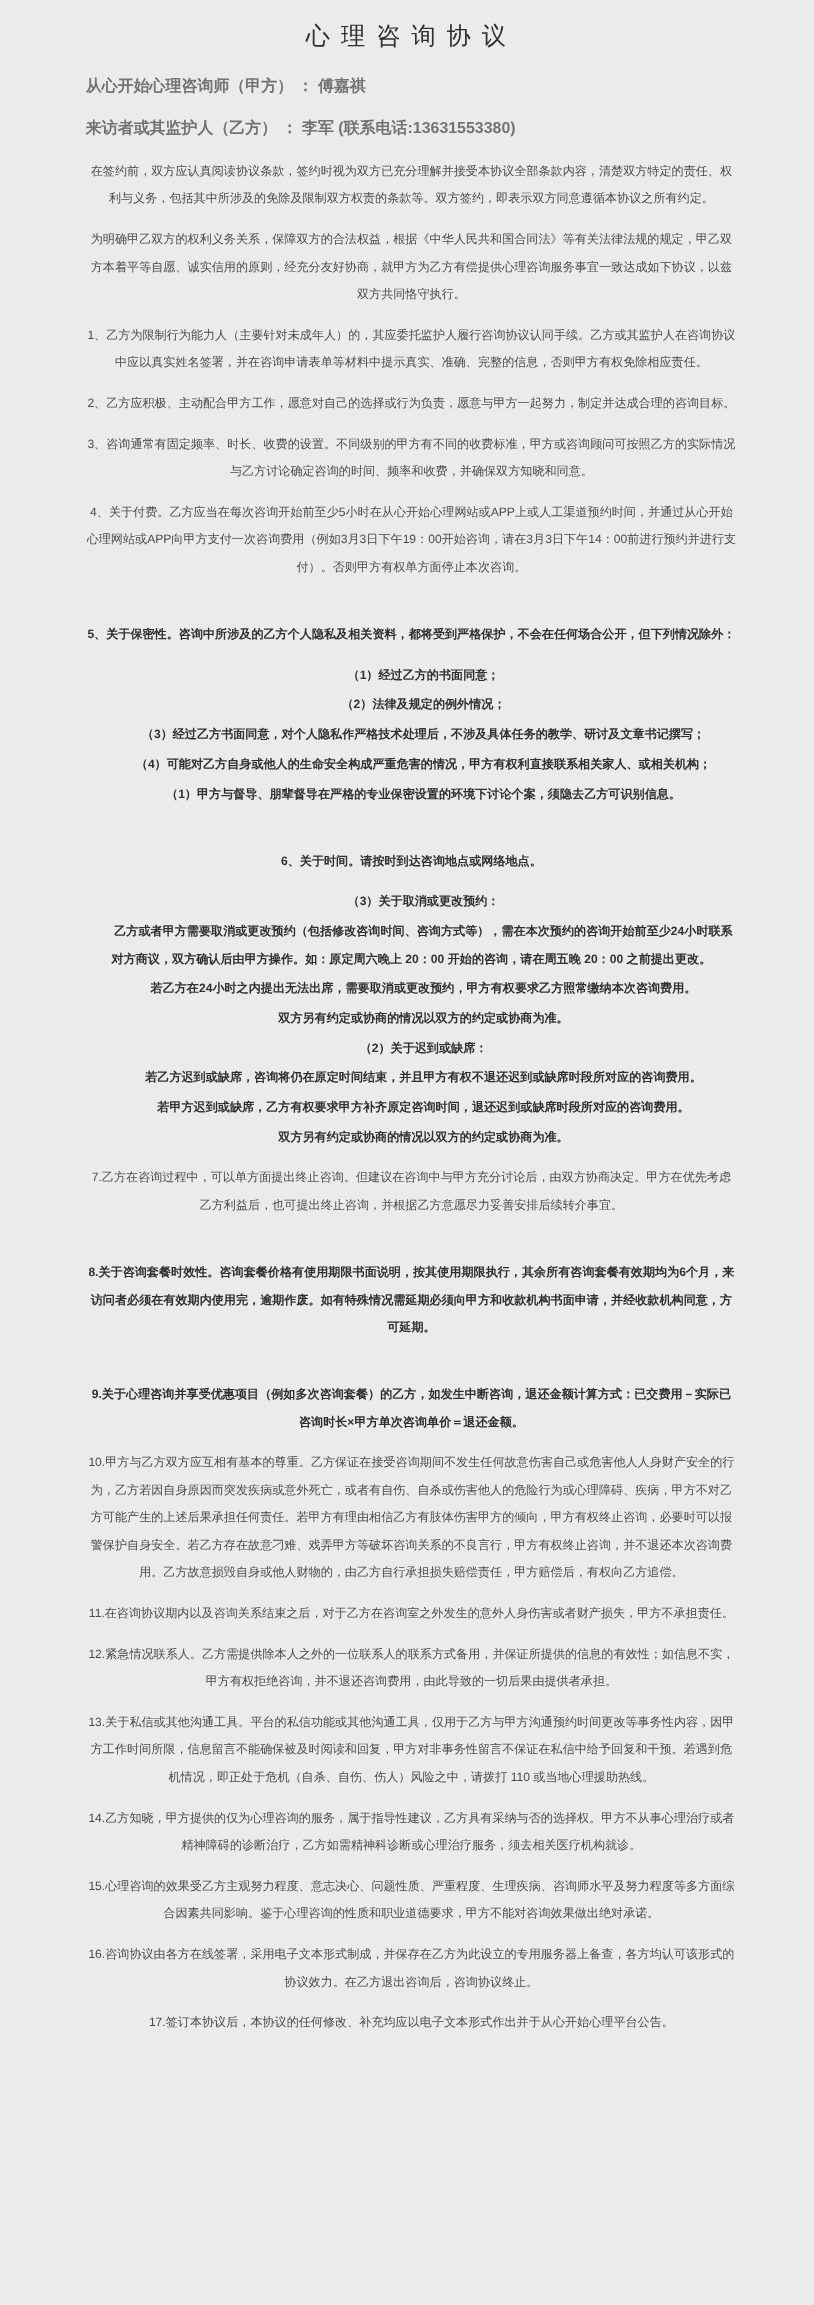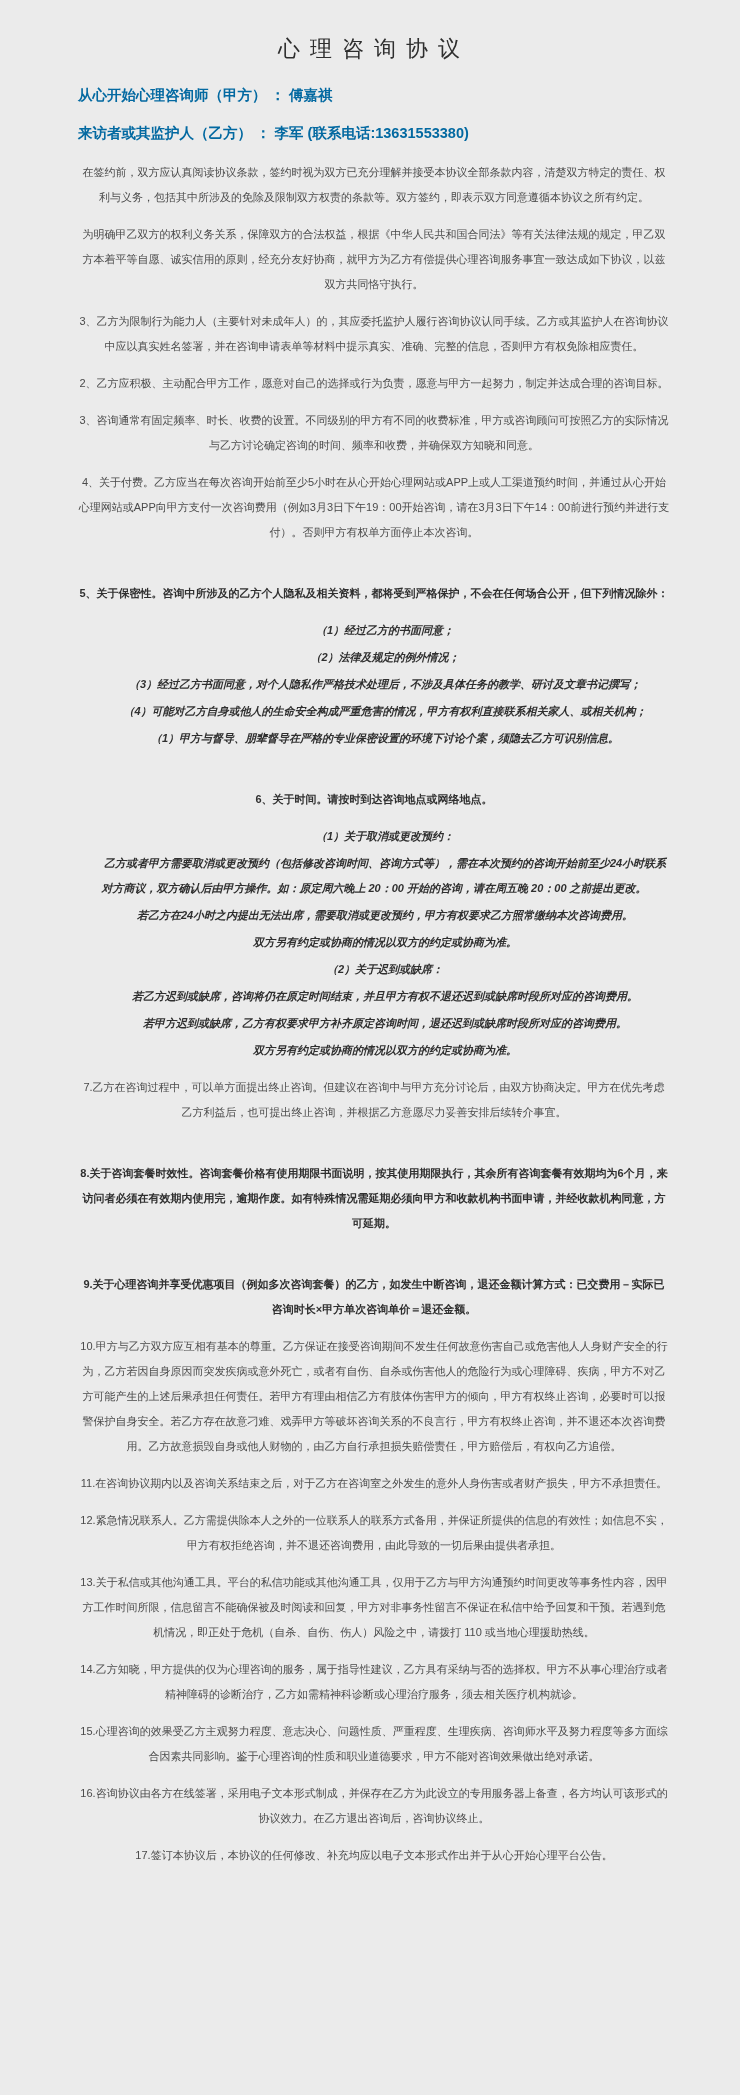--- a/index.html
+++ b/index.html
@@ -5,72 +5,72 @@
   html,body { margin:0; padding:0; background:#e9e9e9; }
   .page {
     position:relative;
     width:740px; height:2095px;
     margin:0;
     background:#ebebeb;
     overflow:hidden;
     font-family:"Liberation Sans", sans-serif;
     color:#4a4a4a;
   }
-  .content { padding:28px 70px 0 78px; }
+  .content { padding:12px 70px 0 78px; }
   .doc-title {
     margin:6px 0 20px 0;
     text-align:center;
     font-size:22px;
     font-weight:500;
     letter-spacing:10px;
     color:#2e2e2e;
   }
   .party-line {
     font-size:14.5px;
     font-weight:bold;
-    color:#0369a1;
+    color:#737373;
     margin:16px 0;
     line-height:22px;
   }
   .para {
     font-size:11px;
     line-height:25px;
     margin:12px 0;
     color:#4a4a4a;
     text-align:center;
   }
   .para.bold { font-weight:bold; color:#2f2f2f;margin-top:36px; }
-  .para.indent { text-indent:2em; margin:2px 0;font-style:italic; }
+  .para.indent { text-indent:2em; margin:2px 0; }
 </style>
 </head>
 <body>
 
 <div class="page">
   <div class="content">
 
     <h1 class="doc-title">心理咨询协议</h1>
 
     <div class="party-line">从心开始心理咨询师（甲方） ： 傅嘉祺</div>
     <div class="party-line">来访者或其监护人（乙方） ： 李军 (联系电话:13631553380)</div>
 
     <div id="paragraphs">
         <p class="para">在签约前，双方应认真阅读协议条款，签约时视为双方已充分理解并接受本协议全部条款内容，清楚双方特定的责任、权利与义务，包括其中所涉及的免除及限制双方权责的条款等。双方签约，即表示双方同意遵循本协议之所有约定。</p>
         <p class="para">为明确甲乙双方的权利义务关系，保障双方的合法权益，根据《中华人民共和国合同法》等有关法律法规的规定，甲乙双方本着平等自愿、诚实信用的原则，经充分友好协商，就甲方为乙方有偿提供心理咨询服务事宜一致达成如下协议，以兹双方共同恪守执行。</p>
-        <p class="para">3、乙方为限制行为能力人（主要针对未成年人）的，其应委托监护人履行咨询协议认同手续。乙方或其监护人在咨询协议中应以真实姓名签署，并在咨询申请表单等材料中提示真实、准确、完整的信息，否则甲方有权免除相应责任。</p>
+        <p class="para">1、乙方为限制行为能力人（主要针对未成年人）的，其应委托监护人履行咨询协议认同手续。乙方或其监护人在咨询协议中应以真实姓名签署，并在咨询申请表单等材料中提示真实、准确、完整的信息，否则甲方有权免除相应责任。</p>
         <p class="para">2、乙方应积极、主动配合甲方工作，愿意对自己的选择或行为负责，愿意与甲方一起努力，制定并达成合理的咨询目标。</p>
         <p class="para">3、咨询通常有固定频率、时长、收费的设置。不同级别的甲方有不同的收费标准，甲方或咨询顾问可按照乙方的实际情况与乙方讨论确定咨询的时间、频率和收费，并确保双方知晓和同意。</p>
         <p class="para">4、关于付费。乙方应当在每次咨询开始前至少5小时在从心开始心理网站或APP上或人工渠道预约时间，并通过从心开始心理网站或APP向甲方支付一次咨询费用（例如3月3日下午19：00开始咨询，请在3月3日下午14：00前进行预约并进行支付）。否则甲方有权单方面停止本次咨询。</p>
         <p class="para bold">5、关于保密性。咨询中所涉及的乙方个人隐私及相关资料，都将受到严格保护，不会在任何场合公开，但下列情况除外：</p>
         <p class="para bold indent">（1）经过乙方的书面同意；</p>
         <p class="para bold indent">（2）法律及规定的例外情况；</p>
         <p class="para bold indent">（3）经过乙方书面同意，对个人隐私作严格技术处理后，不涉及具体任务的教学、研讨及文章书记撰写；</p>
         <p class="para bold indent">（4）可能对乙方自身或他人的生命安全构成严重危害的情况，甲方有权利直接联系相关家人、或相关机构；</p>
         <p class="para bold indent">（1）甲方与督导、朋辈督导在严格的专业保密设置的环境下讨论个案，须隐去乙方可识别信息。</p>
         <p class="para bold">6、关于时间。请按时到达咨询地点或网络地点。</p>
-        <p class="para bold indent">（1）关于取消或更改预约：</p>
+        <p class="para bold indent">（3）关于取消或更改预约：</p>
         <p class="para bold indent">乙方或者甲方需要取消或更改预约（包括修改咨询时间、咨询方式等），需在本次预约的咨询开始前至少24小时联系对方商议，双方确认后由甲方操作。如：原定周六晚上 20：00 开始的咨询，请在周五晚 20：00 之前提出更改。</p>
         <p class="para bold indent">若乙方在24小时之内提出无法出席，需要取消或更改预约，甲方有权要求乙方照常缴纳本次咨询费用。</p>
         <p class="para bold indent">双方另有约定或协商的情况以双方的约定或协商为准。</p>
         <p class="para bold indent">（2）关于迟到或缺席：</p>
         <p class="para bold indent">若乙方迟到或缺席，咨询将仍在原定时间结束，并且甲方有权不退还迟到或缺席时段所对应的咨询费用。</p>
         <p class="para bold indent">若甲方迟到或缺席，乙方有权要求甲方补齐原定咨询时间，退还迟到或缺席时段所对应的咨询费用。</p>
         <p class="para bold indent">双方另有约定或协商的情况以双方的约定或协商为准。</p>
         <p class="para">7.乙方在咨询过程中，可以单方面提出终止咨询。但建议在咨询中与甲方充分讨论后，由双方协商决定。甲方在优先考虑乙方利益后，也可提出终止咨询，并根据乙方意愿尽力妥善安排后续转介事宜。</p>
         <p class="para bold">8.关于咨询套餐时效性。咨询套餐价格有使用期限书面说明，按其使用期限执行，其余所有咨询套餐有效期均为6个月，来访问者必须在有效期内使用完，逾期作废。如有特殊情况需延期必须向甲方和收款机构书面申请，并经收款机构同意，方可延期。</p>
         <p class="para bold">9.关于心理咨询并享受优惠项目（例如多次咨询套餐）的乙方，如发生中断咨询，退还金额计算方式：已交费用－实际已咨询时长×甲方单次咨询单价＝退还金额。</p>

